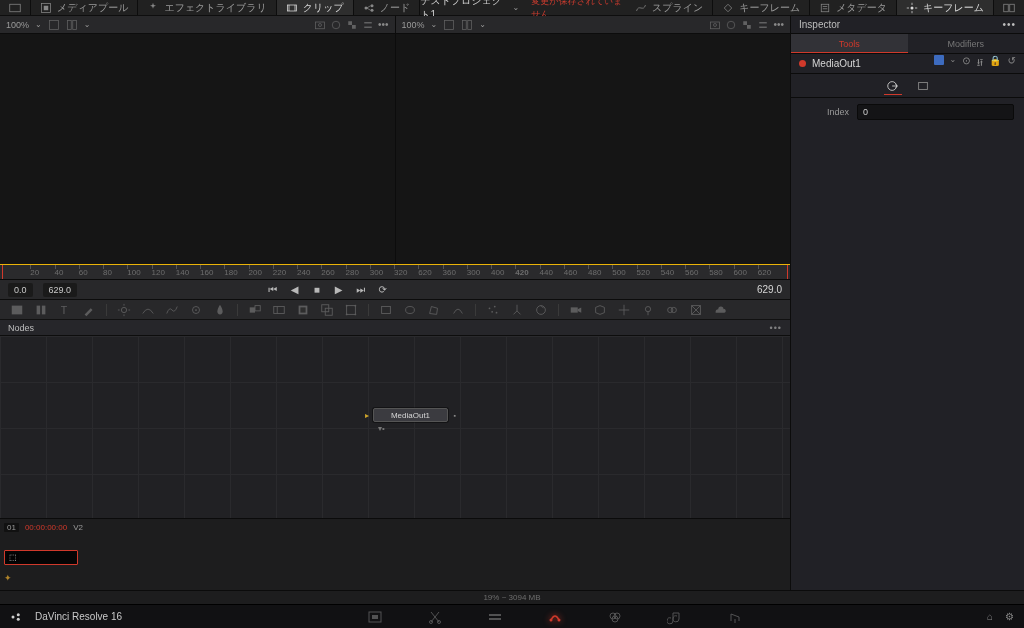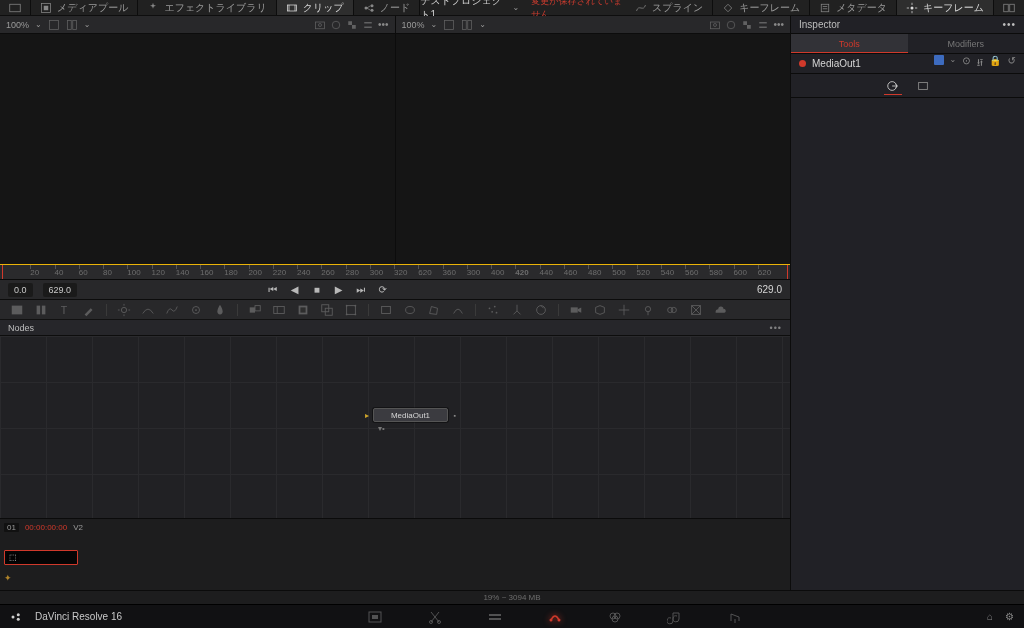--- a/index.html
+++ b/index.html
@@ -486,20 +486,24 @@
               <path d="M7 8 h6" stroke="#cfcfcf"></path>
               <path d="M11 6 l2 2 -2 2" stroke="#cfcfcf" fill="none"></path>
             </svg>
         </div>
         <div class="subtab">
           <svg viewBox="0 0 16 16" width="14" height="14">
               <rect x="3" y="4" width="10" height="8" fill="none" stroke="#888"></rect>
             </svg>
         </div>
       </div>
+      <div class="insp-field">
+        <label>Index</label>
+        <div class="numinput">0</div>
+      </div>
     </div>
   </div>
 
   <div class="status">
     <span>19% ~ 3094 MB</span>
   </div>
 
   <div class="pagebar">
     <div class="brand">
       <svg class="brand-logo" viewBox="0 0 16 16">

